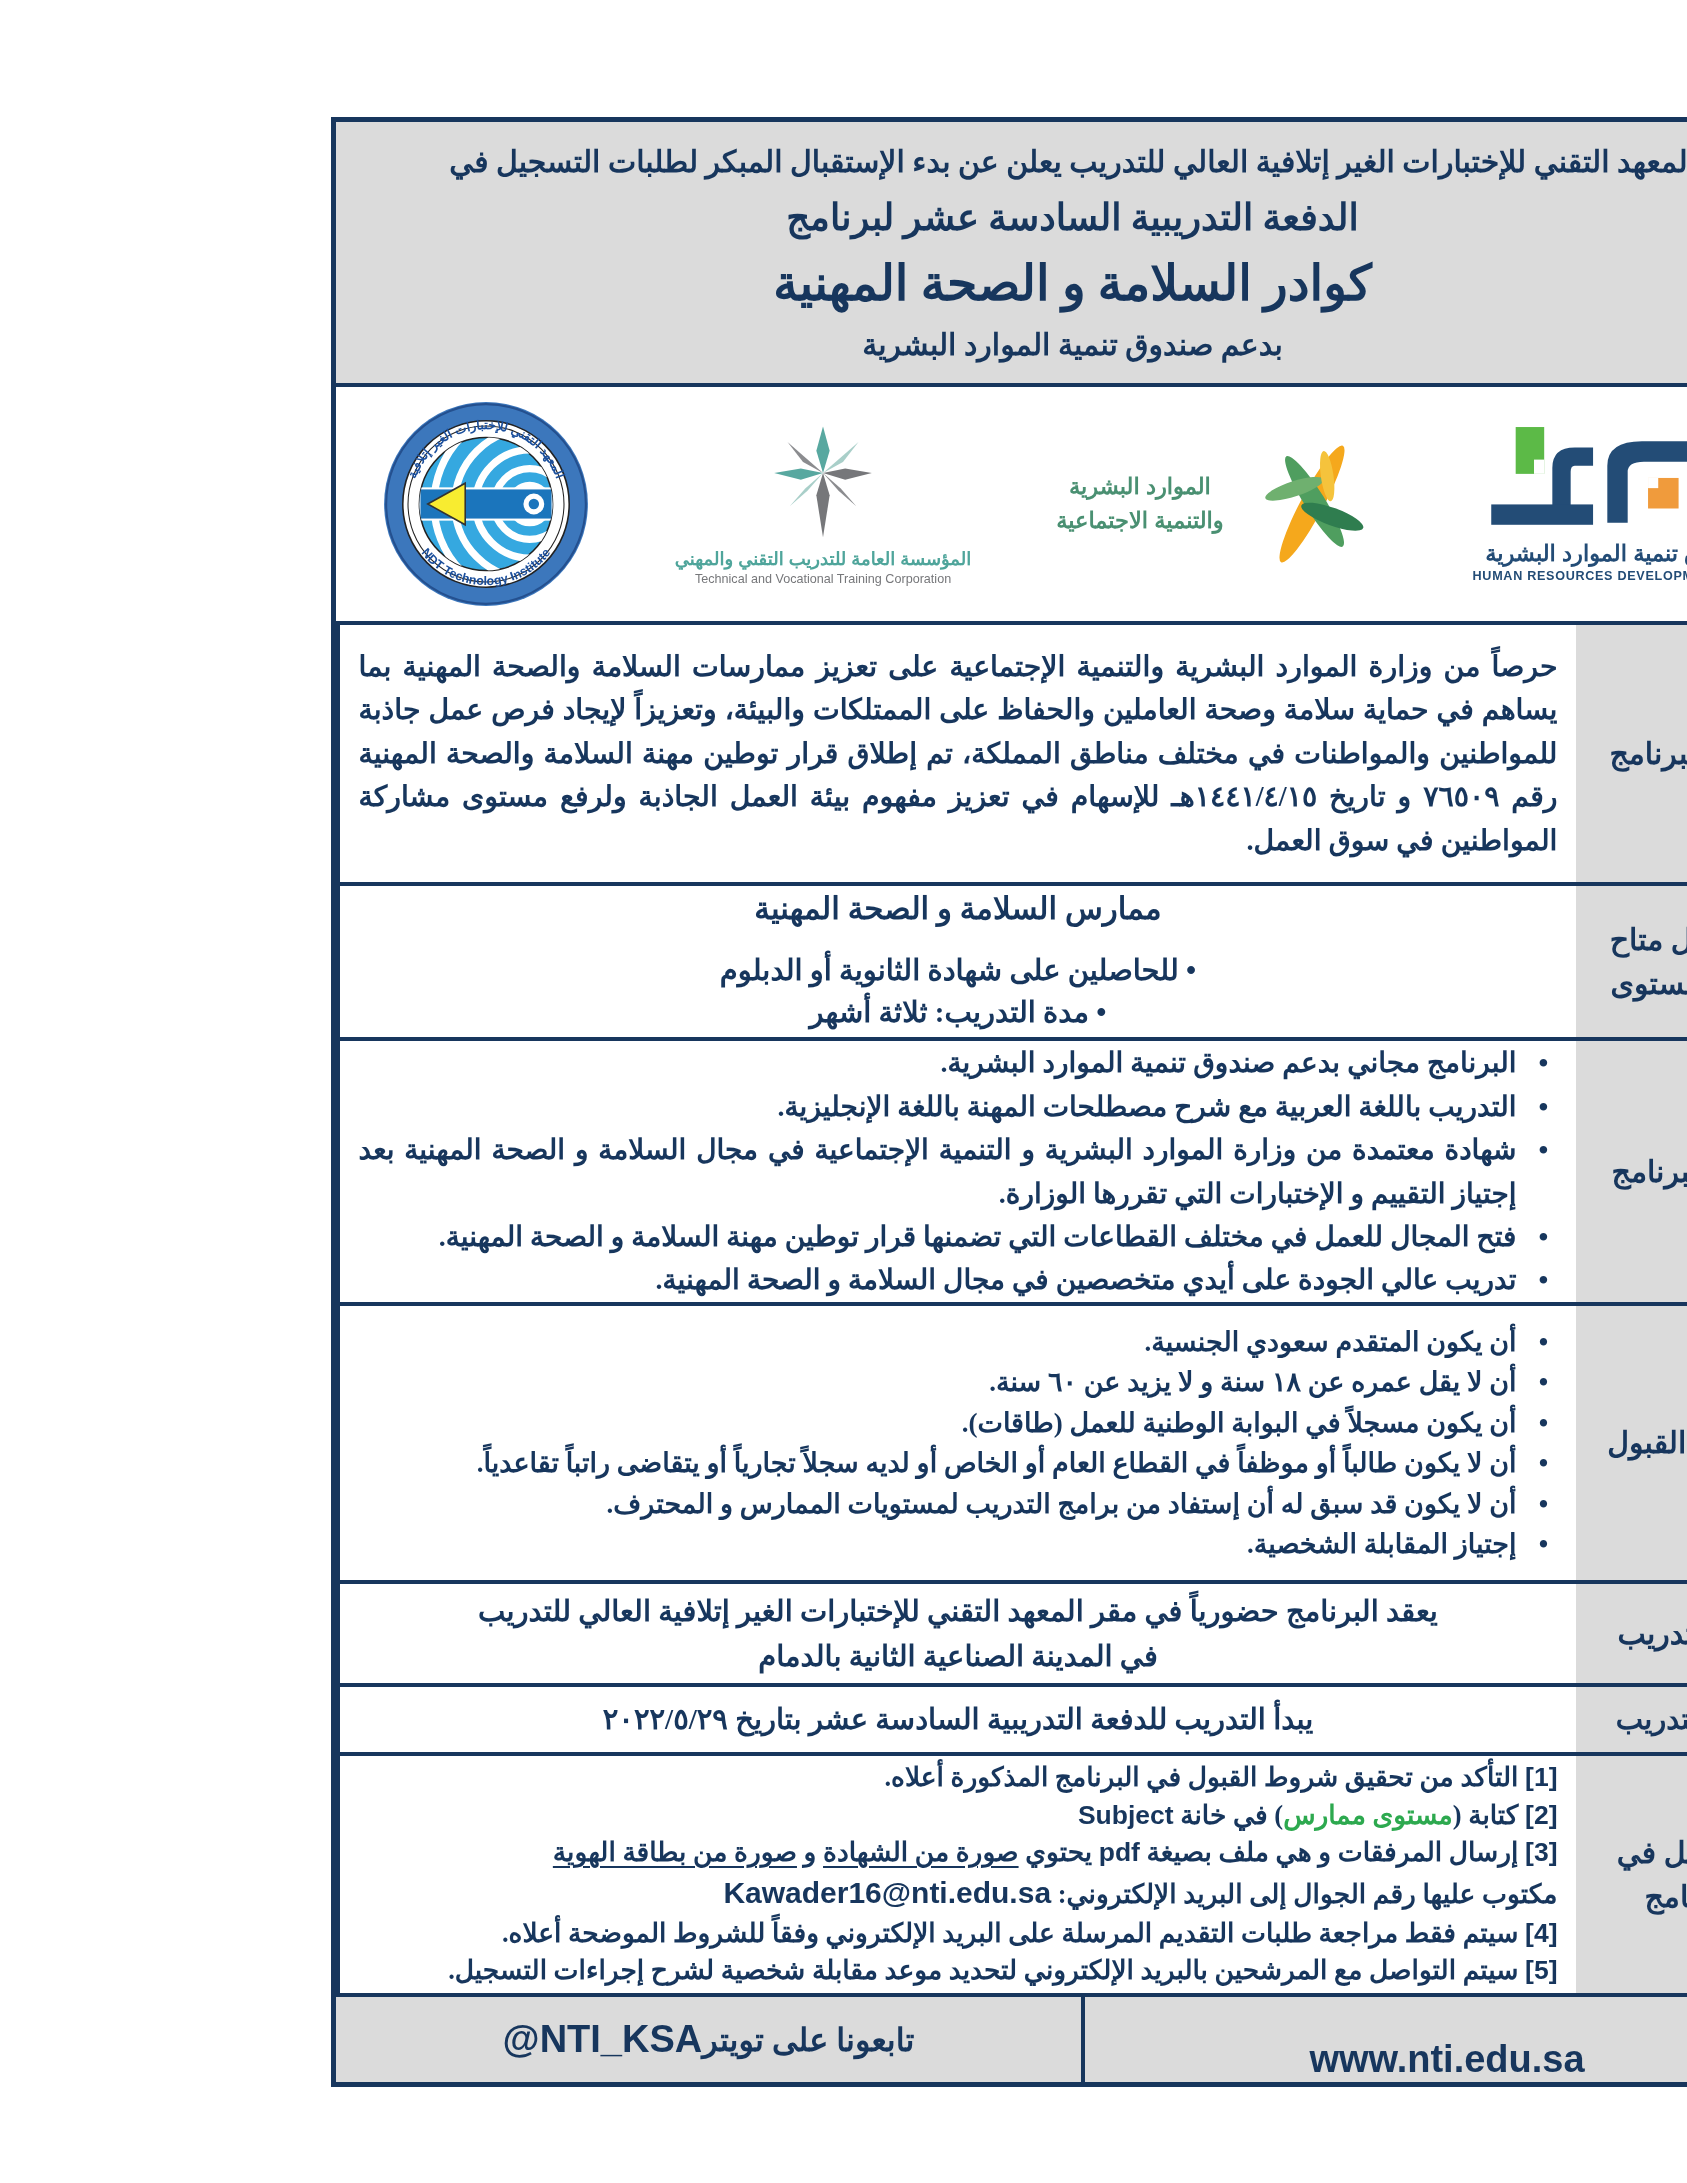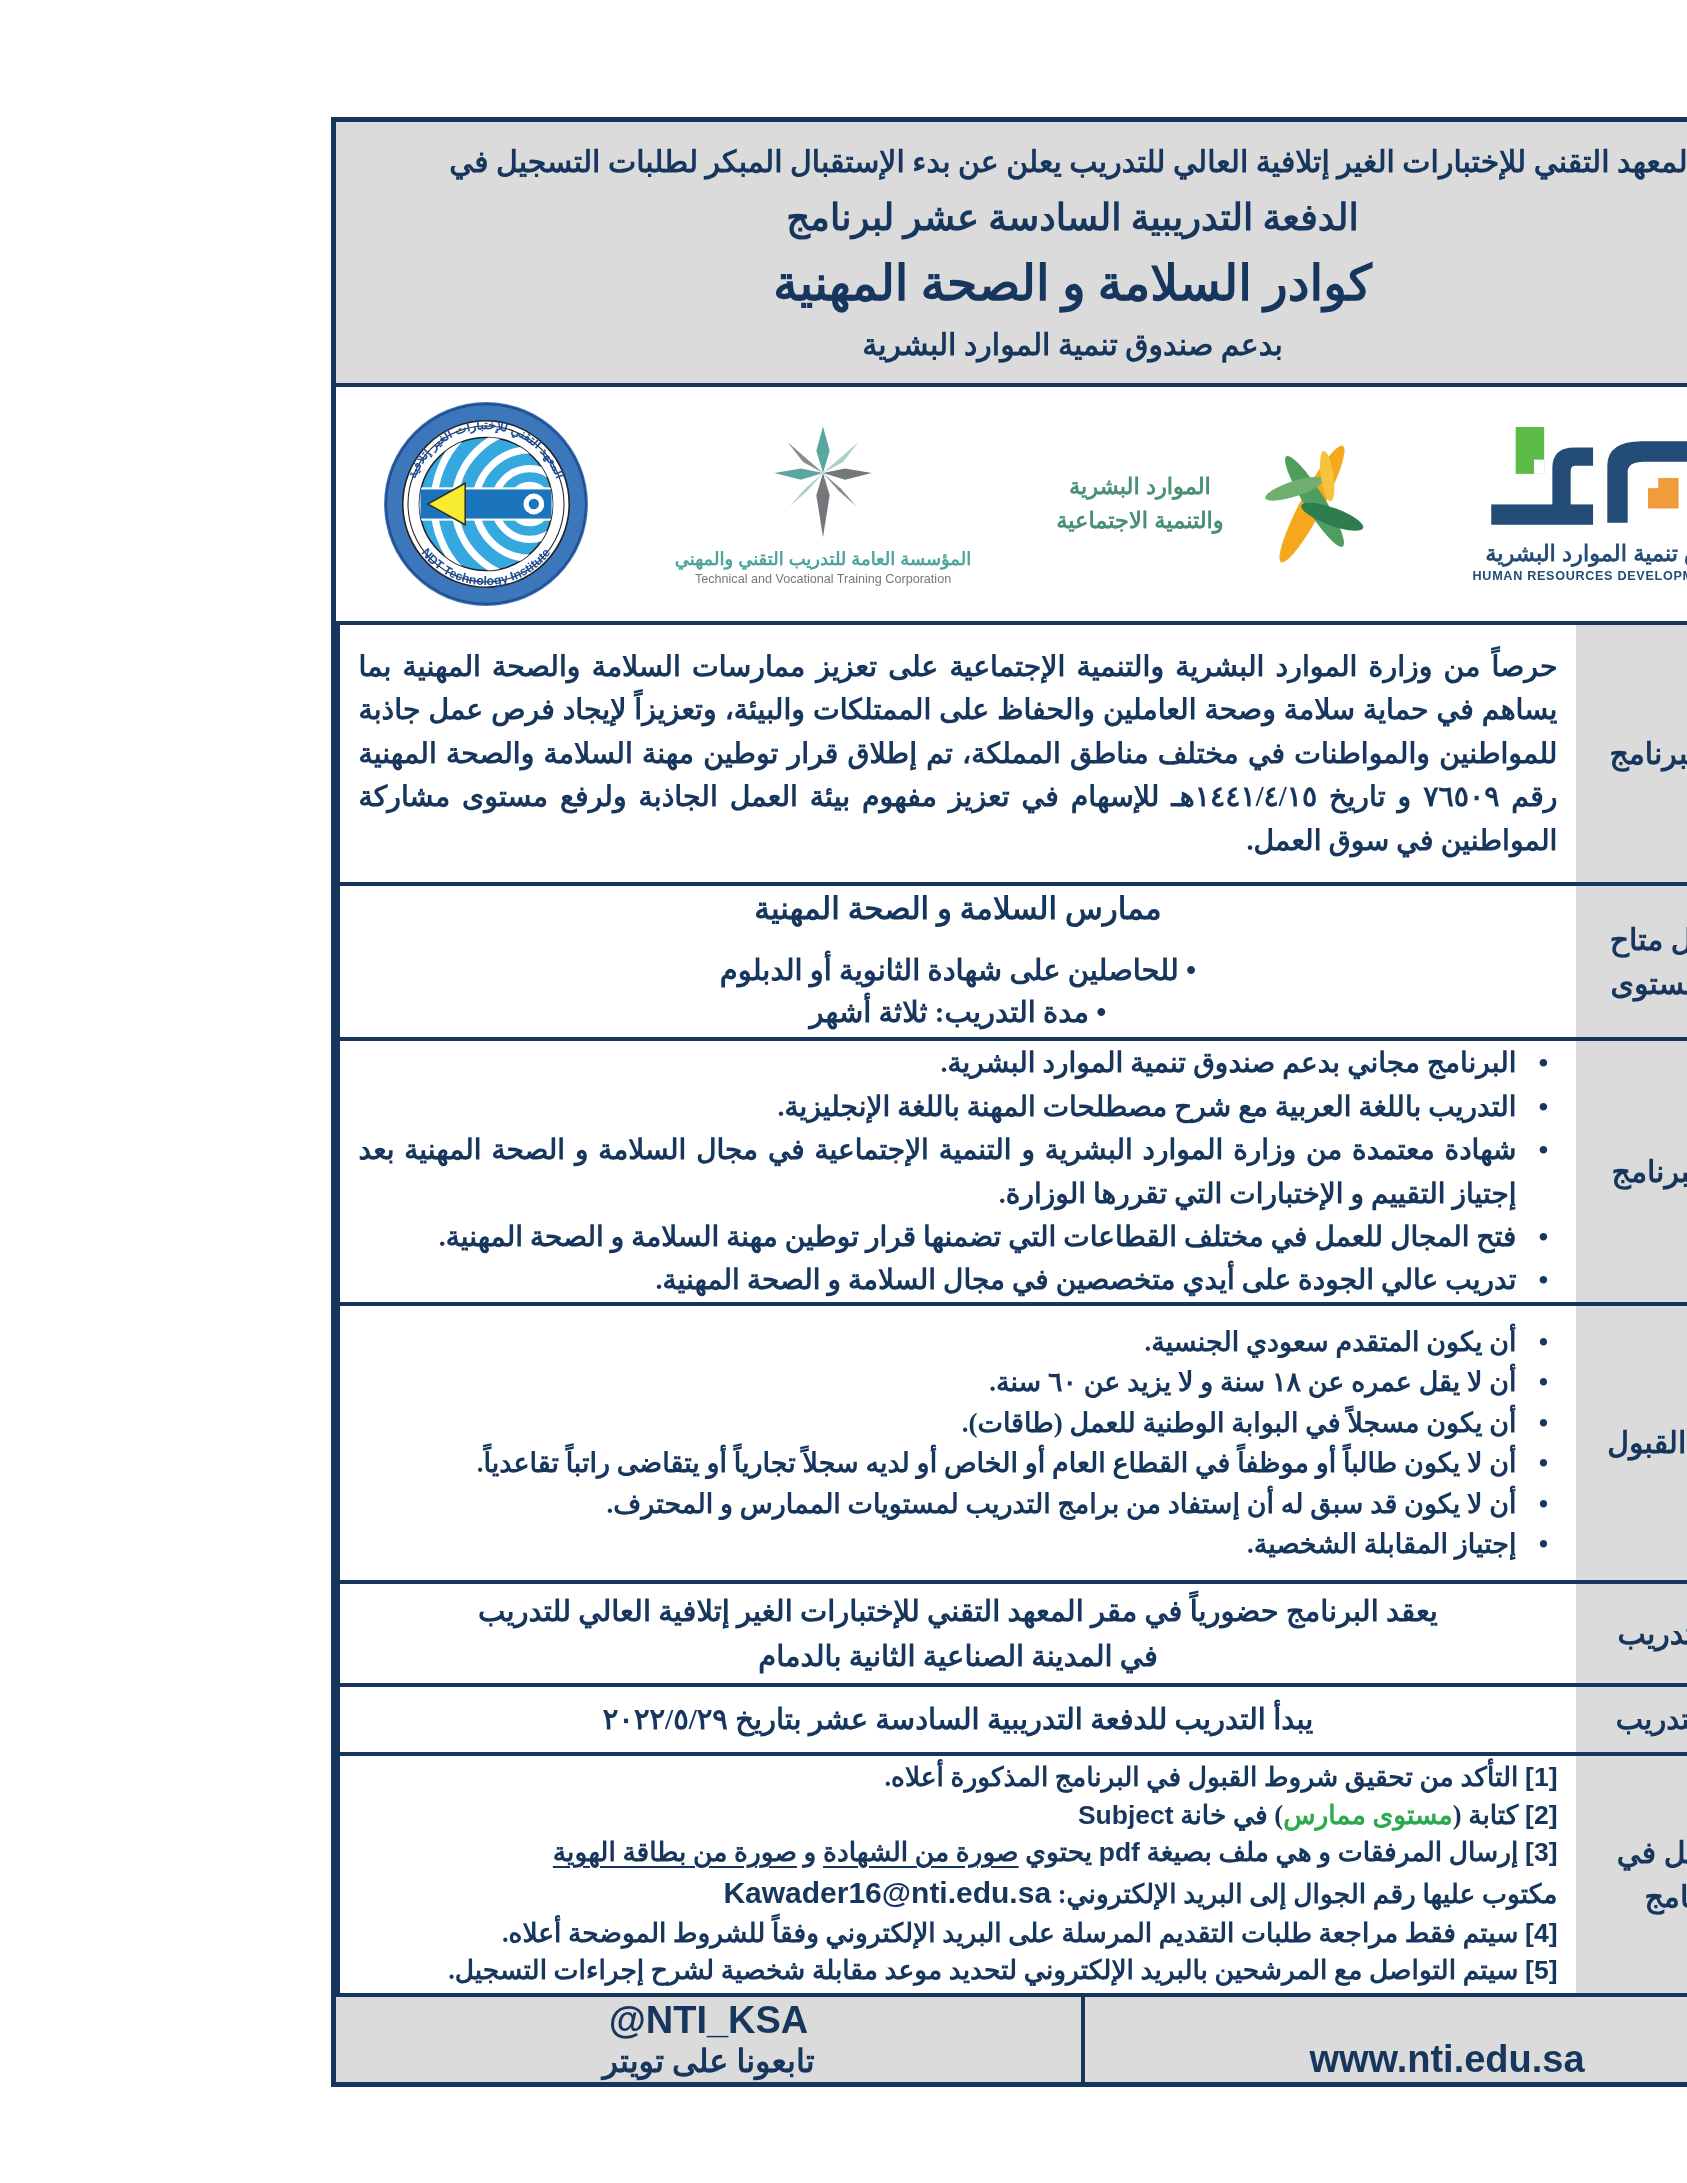--- a/index.html
+++ b/index.html
@@ -67,21 +67,21 @@
   .reg-cont{text-align:right;font-size:26.5px;font-weight:bold;line-height:1.42;}
   .reg-email{font-family:"Liberation Sans",sans-serif;font-size:30px;font-weight:bold;
      direction:ltr;unicode-bidi:isolate;}
   
   .footer{display:flex;flex-direction:row;box-sizing:border-box;height:89px;
      border-top:4px solid #17365D;}
   .fcell{box-sizing:border-box;background:#DBDBDB;display:flex;align-items:center;
      justify-content:center;}
   .footer-website{flex:0 0 728px;border-left:4px solid #17365D;}
   .website-text{font-family:"Liberation Sans",sans-serif;font-size:38px;font-weight:bold;margin-top:40px;}
-  .footer-twitter{flex:1;display:flex;flex-direction:column;align-items:center;
+  .footer-twitter{flex:1;display:flex;flex-direction:row;align-items:center;
      justify-content:center;direction:ltr;}
   .twitter-handle{font-family:"Liberation Sans",sans-serif;font-size:38px;font-weight:bold;}
   .twitter-text{font-size:32px;font-weight:bold;}
 </style>
 </head>
 <body>
 
 <div class="page">
   <div class="doc">
 

